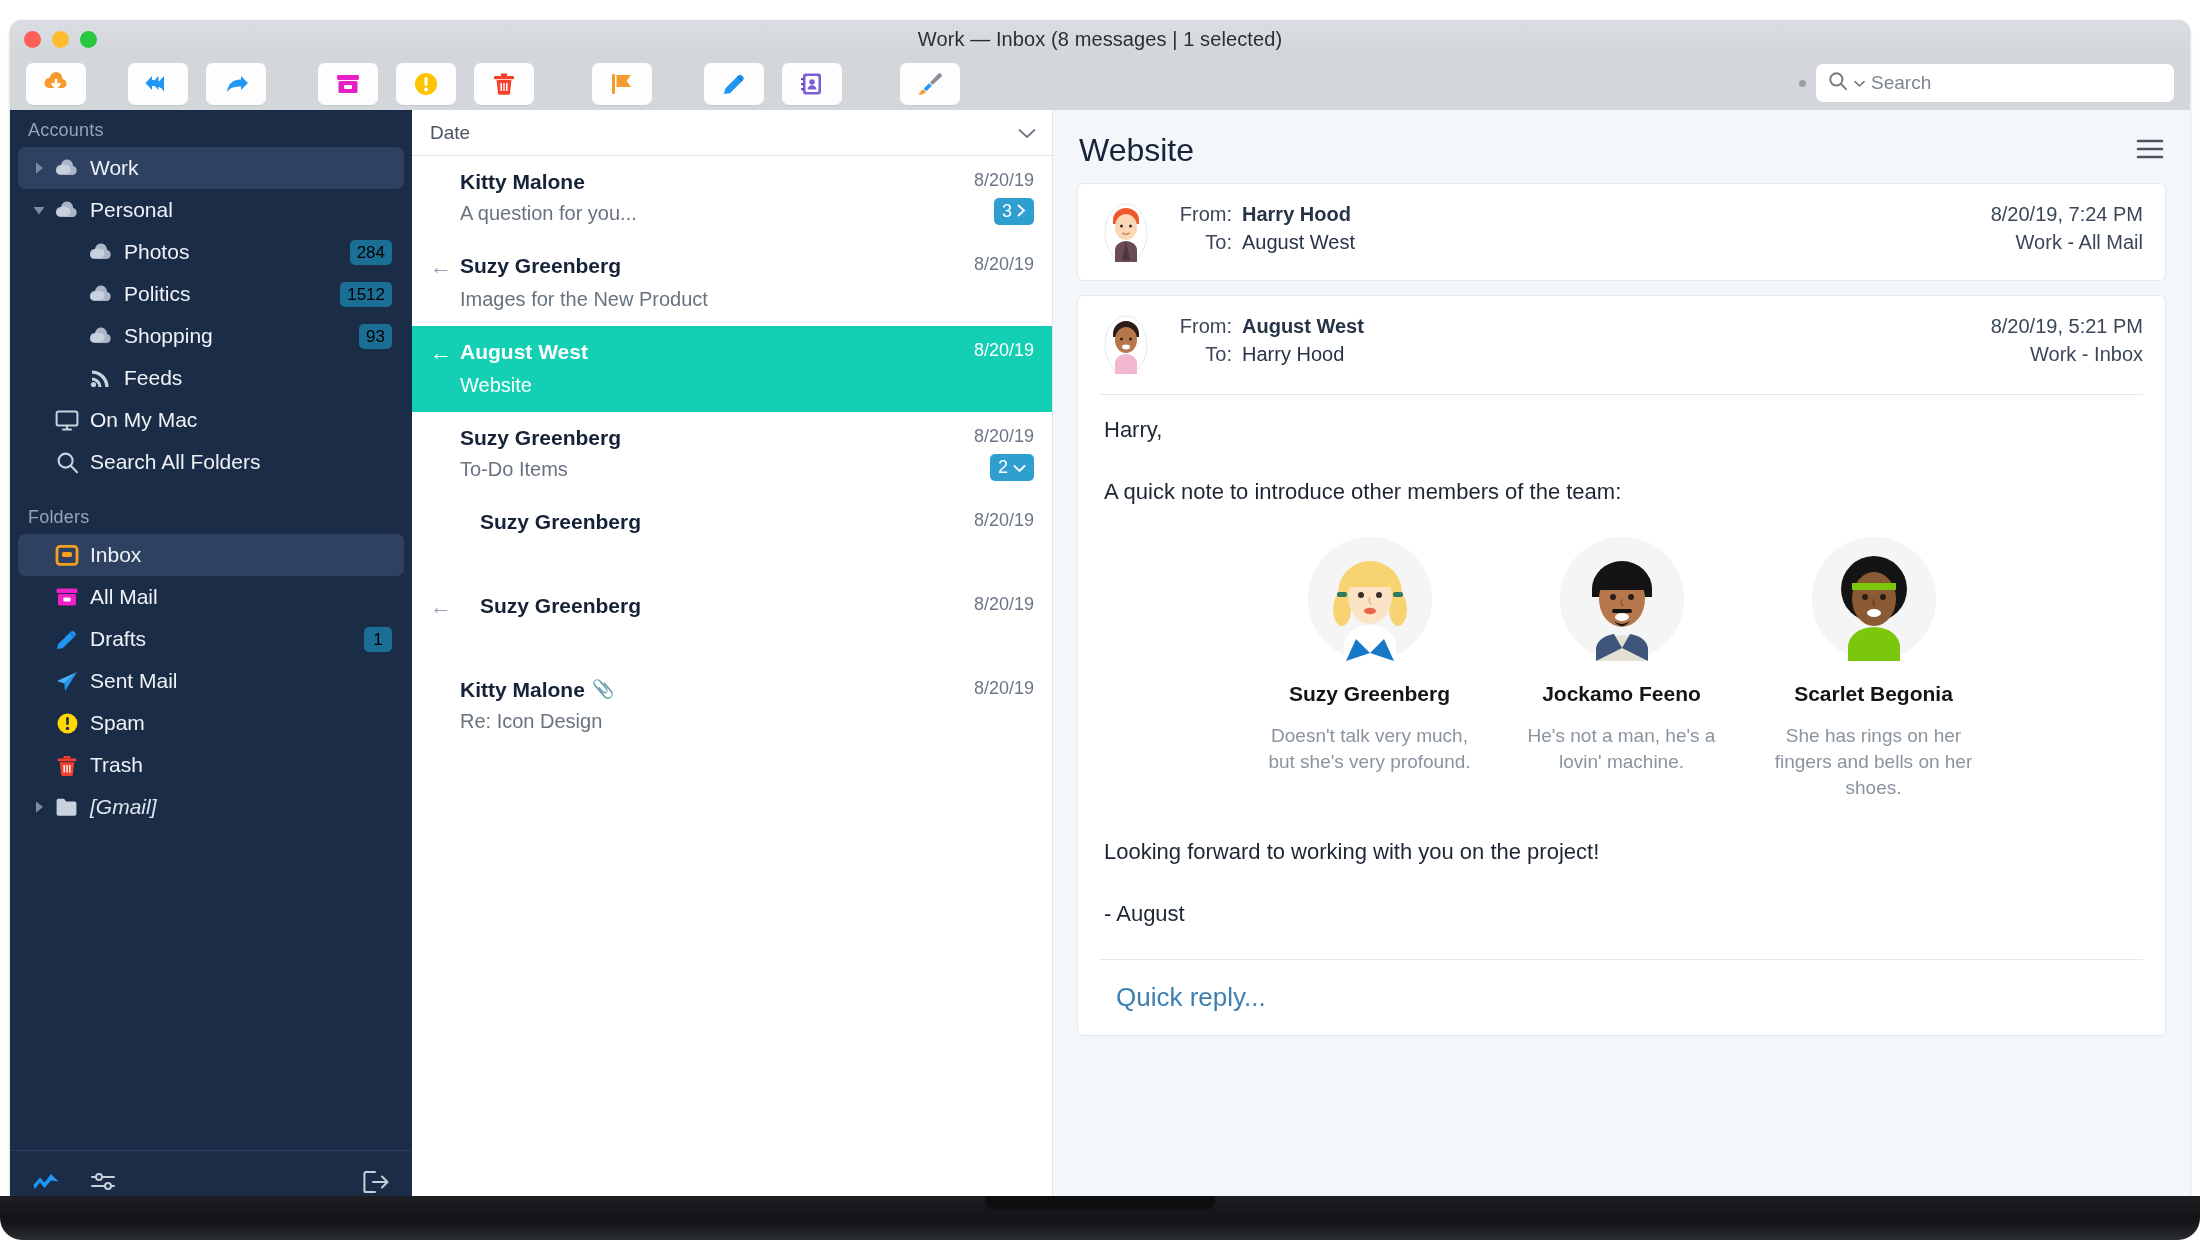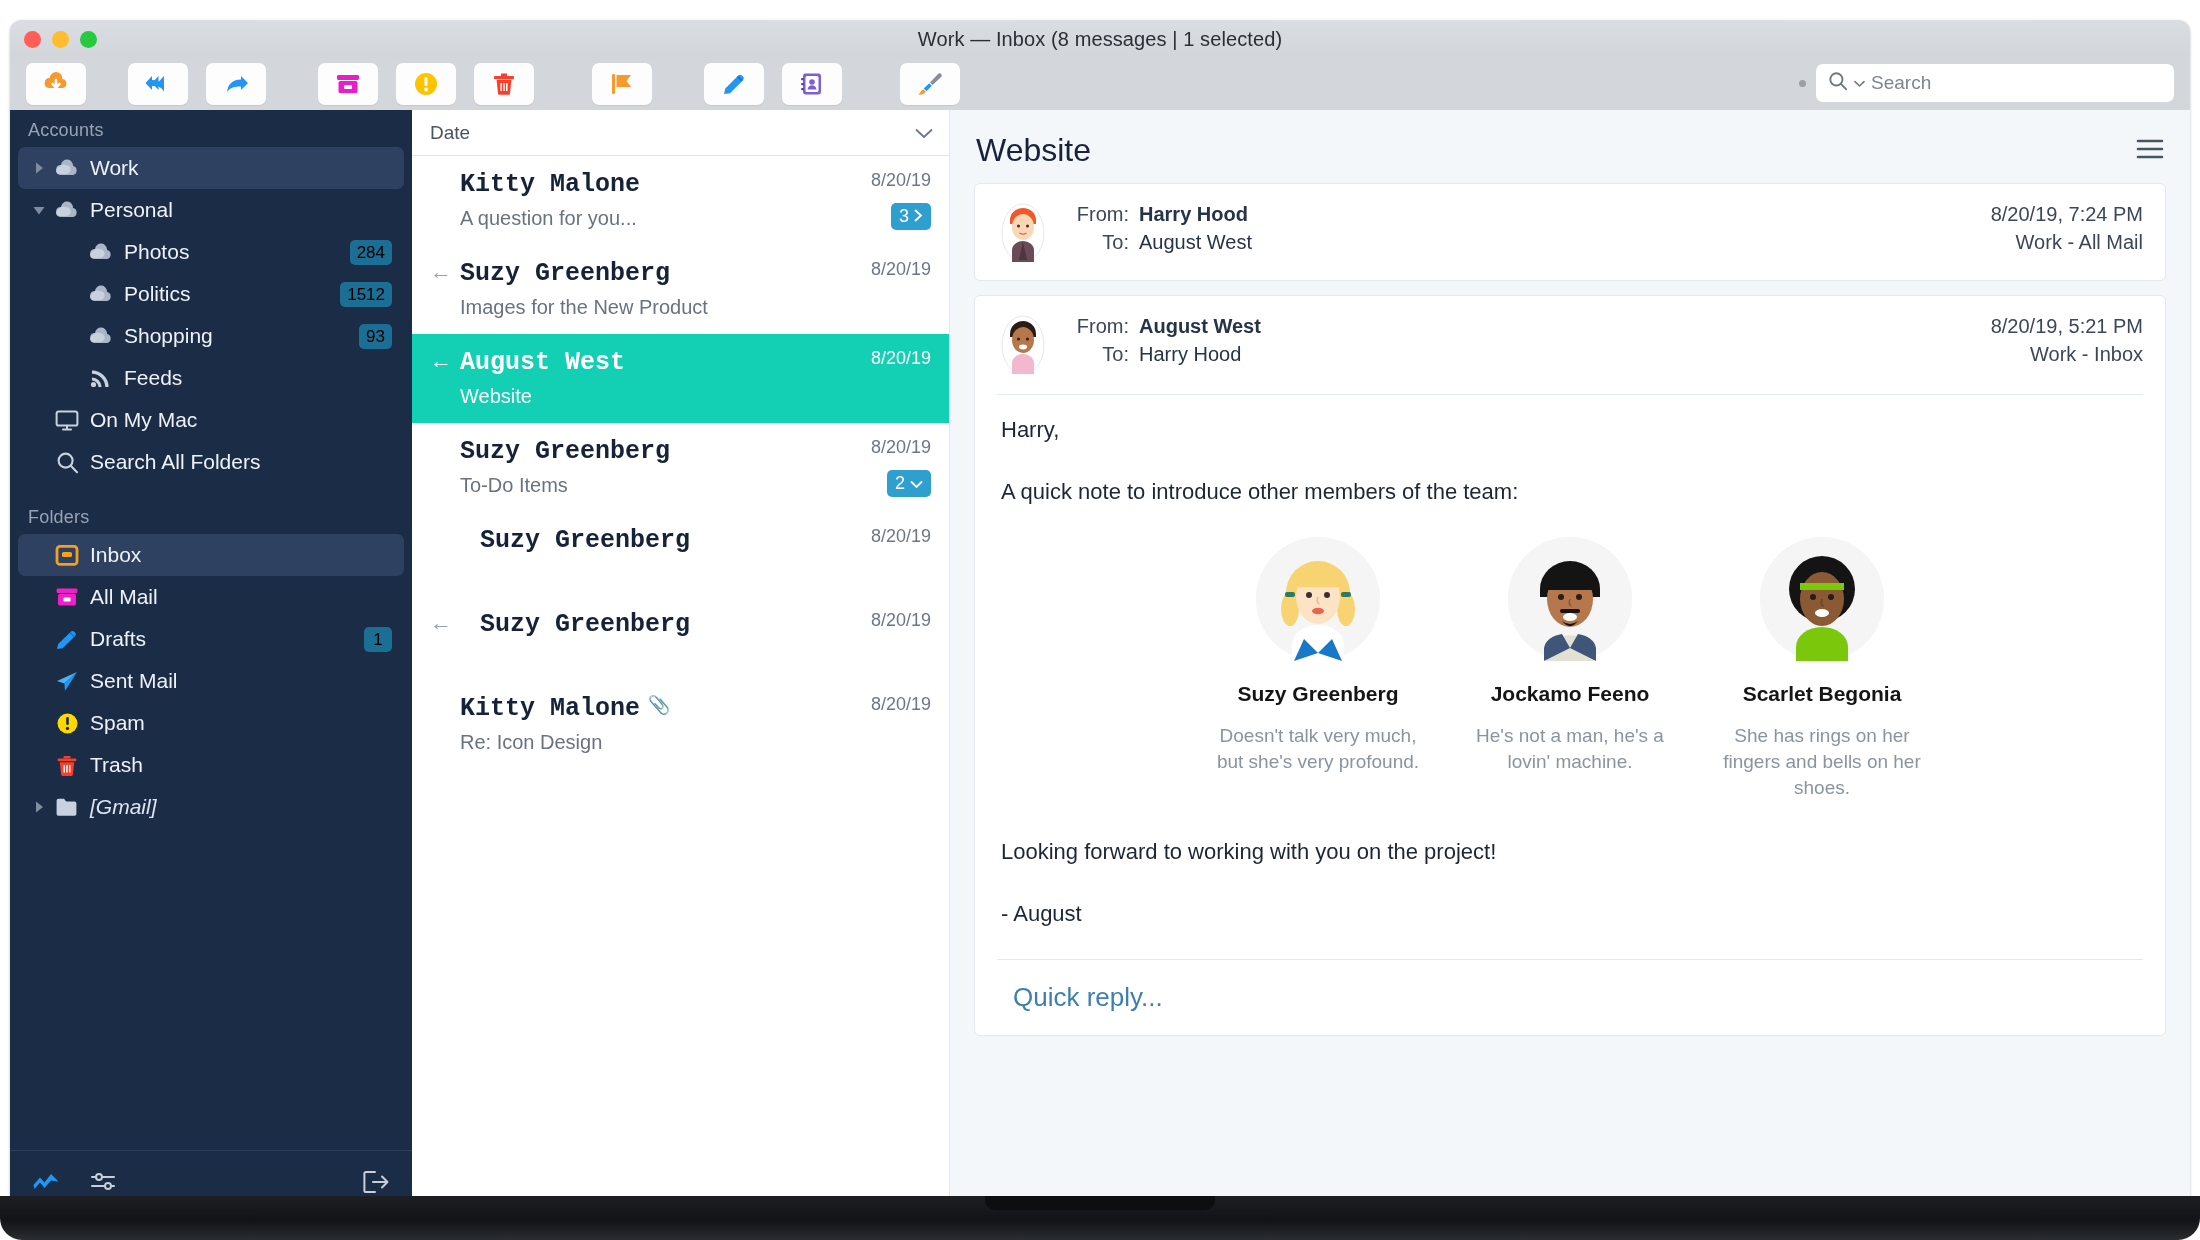--- a/index.html
+++ b/index.html
@@ -97,35 +97,35 @@
 
   .sb-foot{
     position:absolute; left:0; right:0; bottom:0; height:62px;
     border-top:1px solid #2c3e5c; display:flex; align-items:center; padding:0 22px;
   }
   .sb-foot .spacer{ flex:1; }
   .sb-foot .fi{ margin-right:30px; display:flex; align-items:center; }
 
   
   .list{
-    width:538px; flex:none; background:#fff; position:relative;
+    width:641px; flex:none; background:#fff; position:relative;
     border-right:1px solid #e2e8ef;
   }
   .list-head{
     height:46px; display:flex; align-items:center; padding:0 16px 0 18px;
     font-size:19px; color:#4a5562; border-bottom:1px solid #dde5ee;
   }
   .list-head .chev{ margin-left:auto; }
   .mrow{
     position:relative; padding:14px 18px 14px 18px; min-height:84px;
     border-bottom:1px solid transparent;
   }
   .mrow .top{ display:flex; align-items:flex-start; }
   .mrow .arr{ width:30px; flex:none; color:#93a0ae; font-size:22px; line-height:26px;}
-  .mrow .nm{ font-size:25px; font-weight:bold; color:#152238;font-family:Liberation Mono, monospace; }
+  .mrow .nm{ font-size:21px; font-weight:bold; color:#152238; }
   .mrow .nm.ind{ padding-left:20px; }
   .mrow .dt{ margin-left:auto; font-size:18px; color:#6c7785; white-space:nowrap; }
   .mrow .sub{ font-size:20px; color:#68737f; margin-top:8px; padding-left:30px;}
   .mrow.sel{ background:#13cfb3; }
   .mrow.sel .nm,.mrow.sel .dt,.mrow.sel .sub,.mrow.sel .arr{ color:#fff; }
   .cbadge{
     position:absolute; right:18px; bottom:14px; height:27px; background:#2f9fd0;
     border-radius:5px; color:#fff; font-size:18px; display:flex; align-items:center;
     gap:5px; padding:0 8px;
   }

